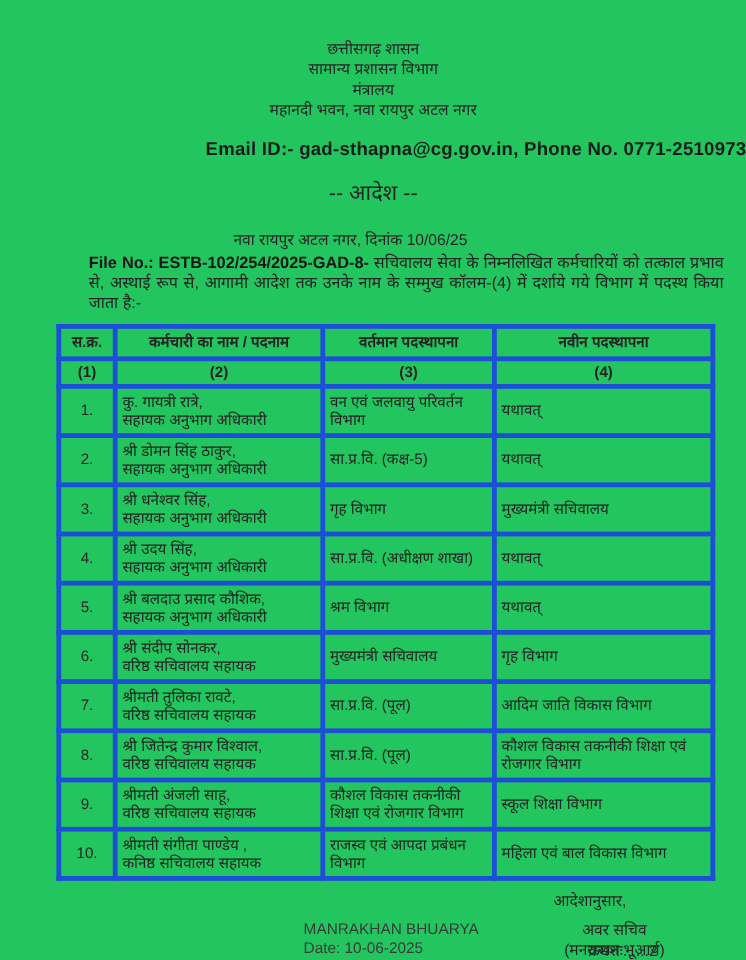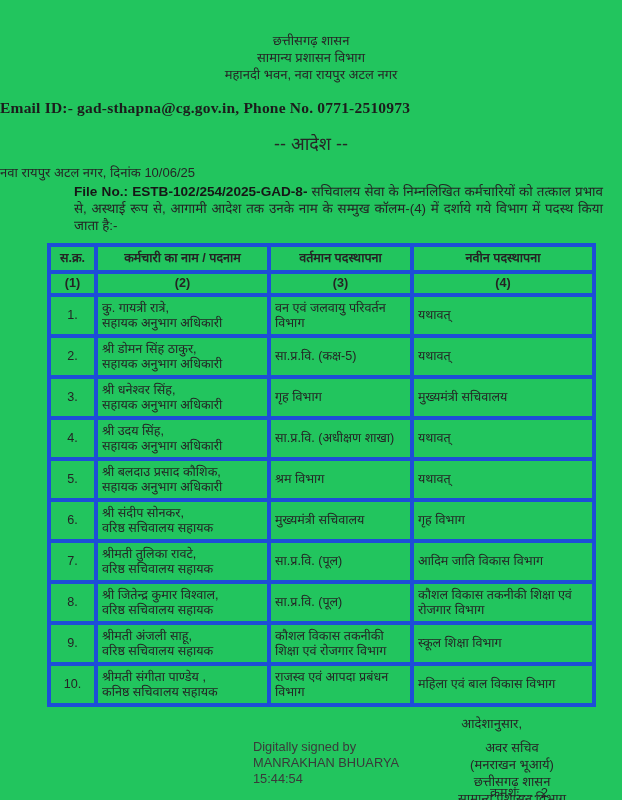--- a/index.html
+++ b/index.html
@@ -16,36 +16,36 @@
   
   .letterhead{
     padding-top:32px;
     text-align:center;
     font-size:13px;
     line-height:17px;
     color:#262626;
   }
   .contact{
     margin-top:16px;
-    text-align:left;
-    font-family:Liberation Serif, serif;
+    text-align:right;
+    font-family:Liberation Sans, sans-serif;
     font-weight:bold;
     font-size:15.5px;
     letter-spacing:.2px;
     color:#1c1c1c;
   }
   .order-heading{
     margin-top:14px;
     text-align:center;
     font-size:18px;
     color:#262626;
   }
   .place-date{
-    margin-top:8px;
-    text-align:left;
+    margin-top:18px;
+    text-align:center;
     padding-right:38px;
     font-size:13px;
     color:#262626;
   }
   .order-body{
     margin:2px 19px 0 74px;
     font-size:13.4px;
     line-height:17px;
     text-align:justify;
     color:#242424;
@@ -120,20 +120,21 @@
   }
 </style>
 </head>
 <body>
 
 <div class="page">
 
   <div class="letterhead">
     <div>छत्तीसगढ़ शासन</div>
     <div>सामान्य प्रशासन विभाग</div>
+    <div>मंत्रालय</div>
     <div>महानदी भवन, नवा रायपुर अटल नगर</div>
   </div>
 
   <div class="contact">Email ID:- gad-sthapna@cg.gov.in, Phone No. 0771-2510973</div>
 
   <div class="order-heading">-- आदेश --</div>
 
   <div class="place-date">नवा रायपुर अटल नगर, दिनांक 10/06/25</div>
 
   <p class="order-body"><span class="file-no">File No.: ESTB-102/254/2025-GAD-8-</span><span> सचिवालय सेवा के निम्नलिखित  कर्मचारियों को तत्काल प्रभाव से, अस्थाई रूप से, आगामी आदेश तक उनके नाम के सम्मुख कॉलम-(4) में दर्शाये गये विभाग में पदस्थ किया जाता है:-</span></p>
@@ -310,22 +311,22 @@
             <div>महिला एवं बाल विकास विभाग</div>
           </td>
         </tr>
       </tbody>
   </table>
 
   <div class="asper">आदेशानुसार,</div>
 
   <div class="sig-row">
     <div class="digital-sig">
-      <div>Digitally signed by</div>
       <div>MANRAKHAN BHUARYA</div>
+      <div>Date: 10-06-2025</div>
       <div>15:44:54</div>
     </div>
     <div class="signatory">
       <div>अवर सचिव</div>
       <div>(मनराखन भूआर्य)</div>
       <div>छत्तीसगढ़ शासन</div>
       <div>सामान्य प्रशासन विभाग</div>
     </div>
   </div>
 

